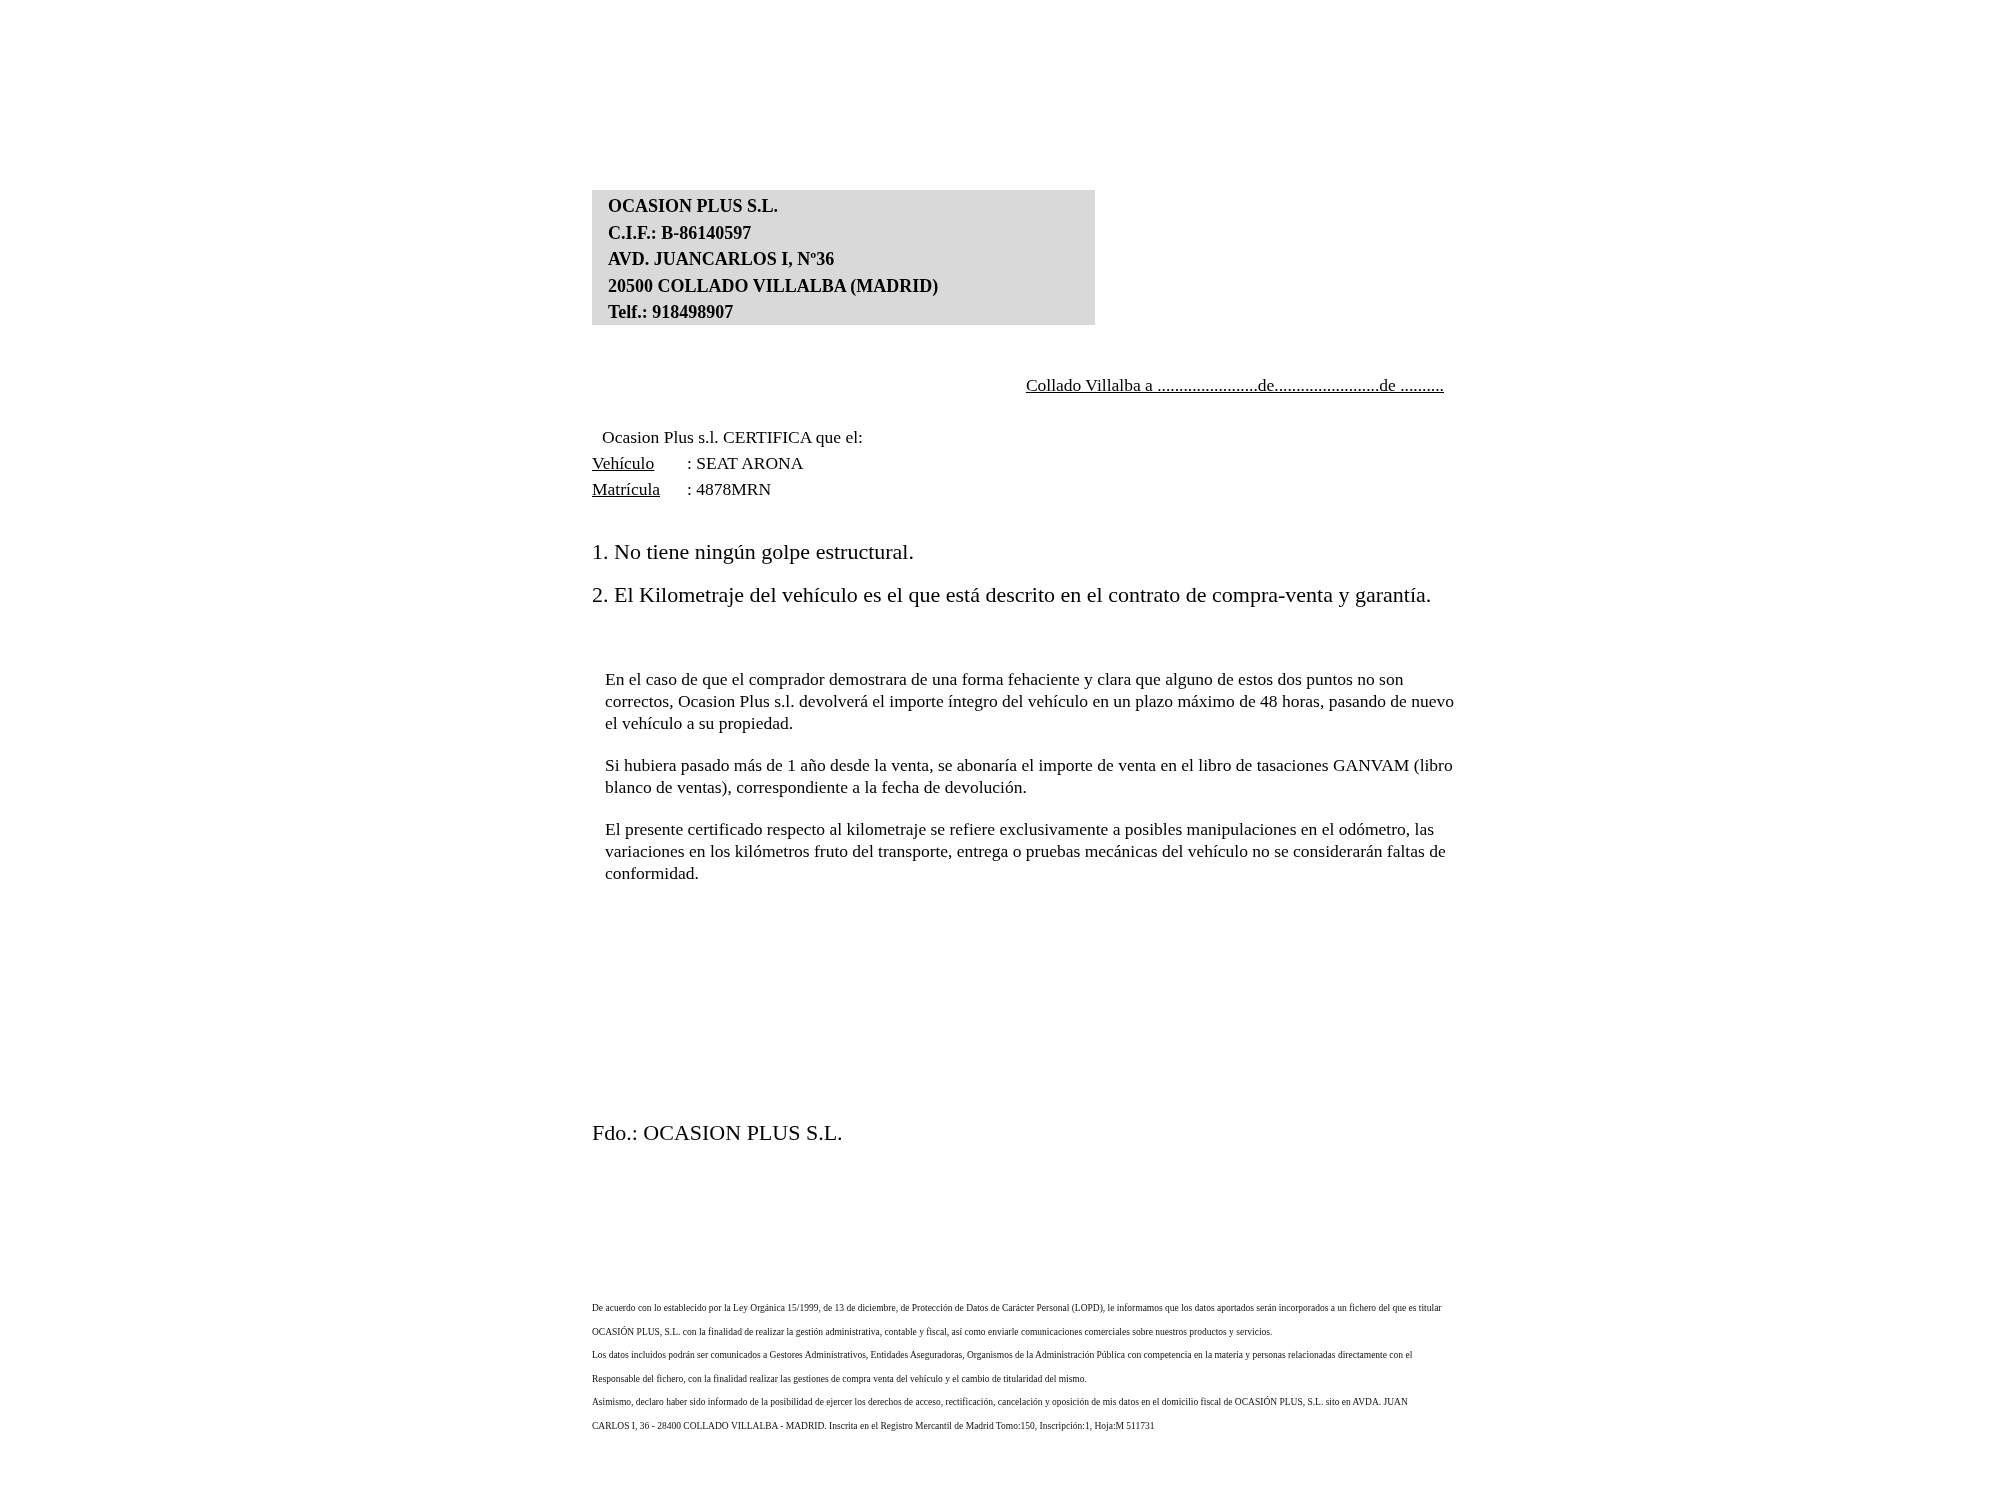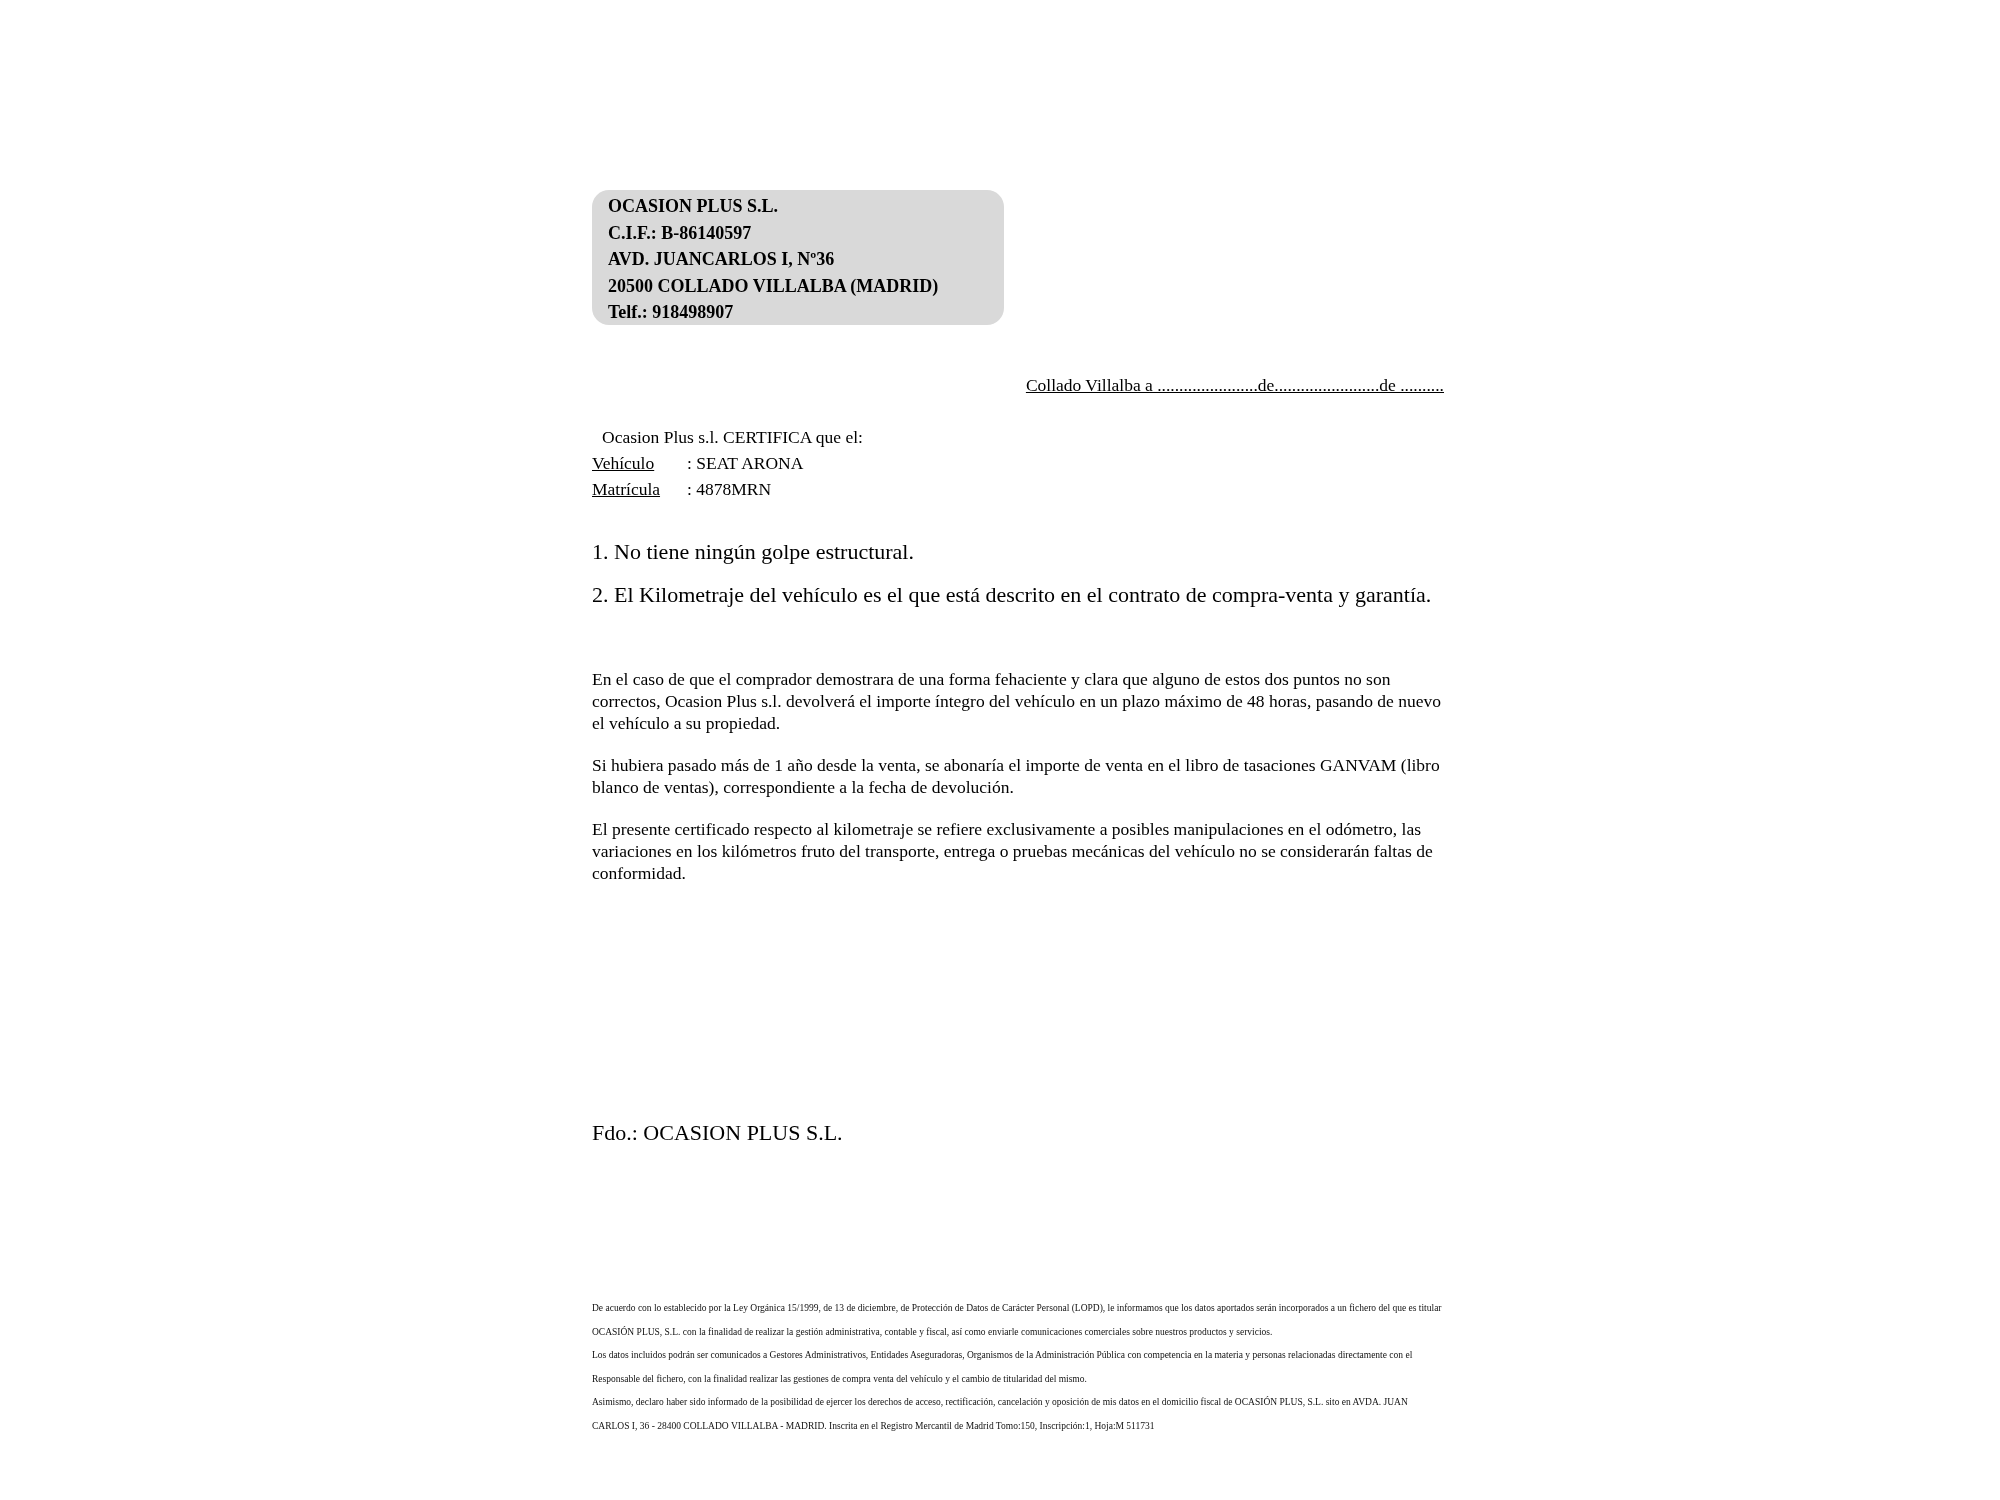--- a/index.html
+++ b/index.html
@@ -14,26 +14,25 @@
     font-family: "Liberation Serif", "DejaVu Serif", serif;
     color: #000000;
     overflow: hidden;
   }
   .abs { position: absolute; }
 
   
   .header-box {
     left: 592px;
     top: 190px;
-    width: 412px;
+    width: 503px;
     height: 135px;
     padding: 3px 0 0 16px;
     box-sizing: border-box;
     background: #d9d9d9;
-    border-radius: 17px;
   }
   .header-box .hline {
     font-weight: bold;
     font-size: 18px;
     line-height: 26.5px;
     white-space: nowrap;
   }
 
   
   .date-line {
@@ -67,21 +66,21 @@
     left: 592px;
     top: 541px;
     width: 852px;
     font-size: 22px;
     line-height: 22px;
   }
   .items .item { margin: 0 0 21px 0; }
 
   
   .paragraphs {
-    left: 592px;
+    left: 605px;
     top: 668px;
     width: 852px;
     font-size: 17.5px;
     line-height: 22px;
   }
   .paragraphs p { margin: 0 0 20px 0; }
 
   
   .signature {
     left: 592px;

